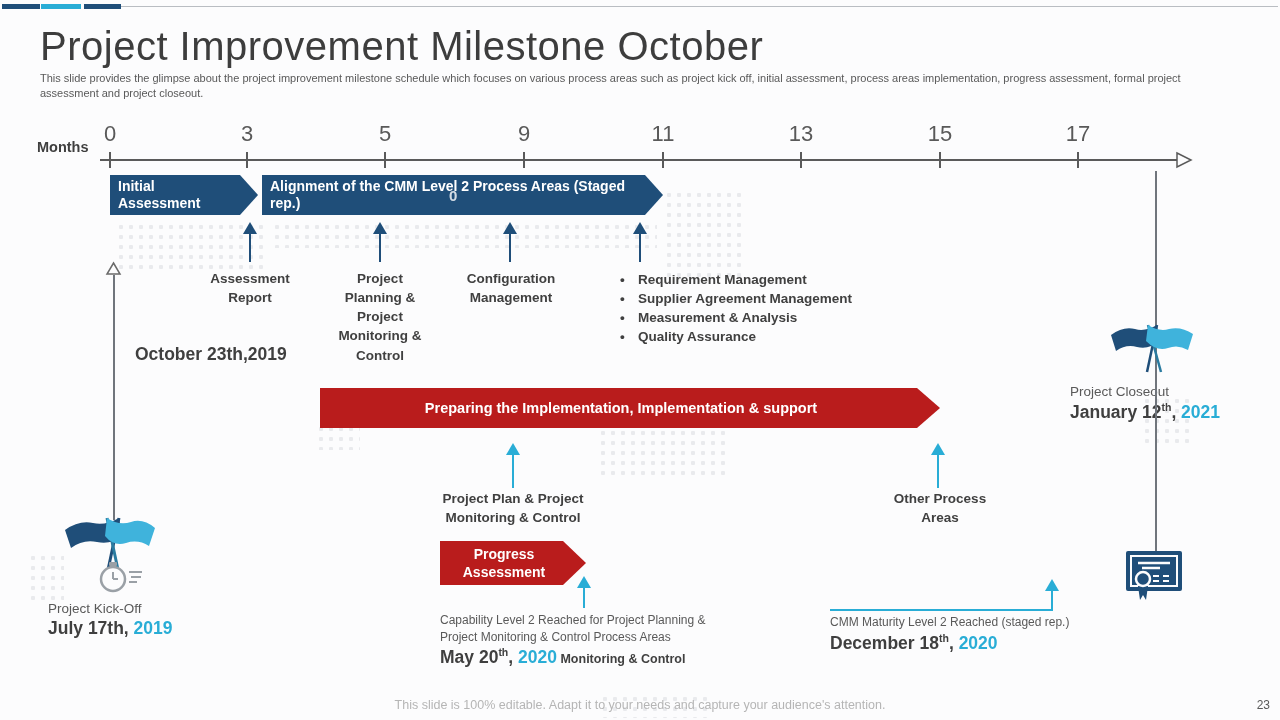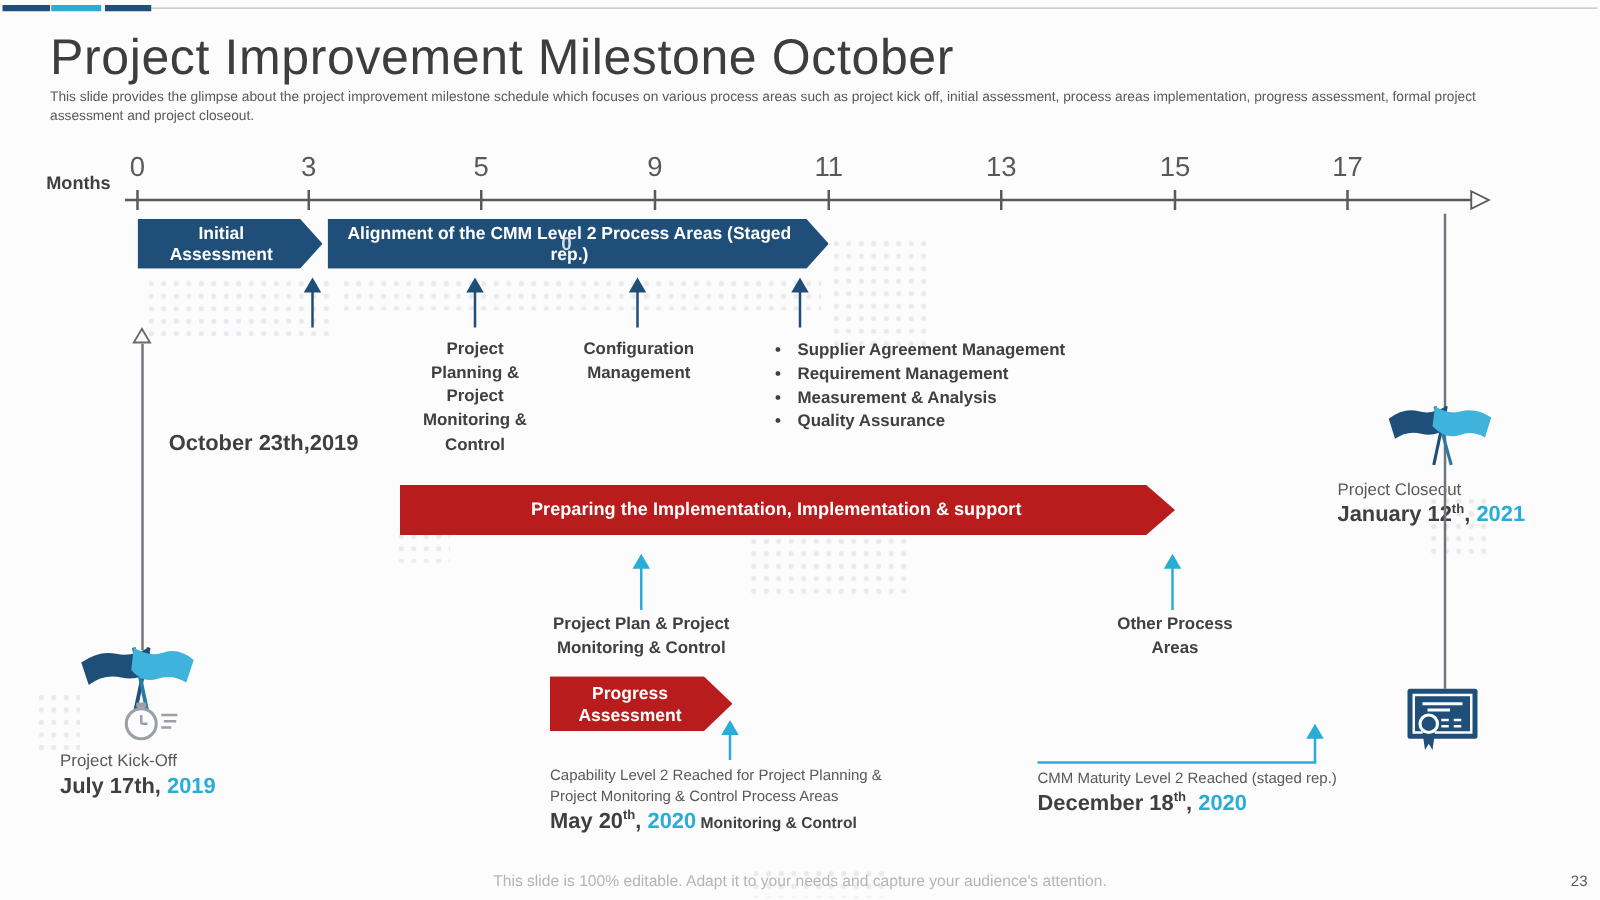--- a/index.html
+++ b/index.html
@@ -10,21 +10,21 @@
   .bar-seg{position:absolute;top:4px;height:5px;}
   .topline{position:absolute;top:6px;height:1px;background:#b9bdc2;}
   
   .title{font-size:40px;color:#3d3d3d;letter-spacing:.5px;white-space:nowrap;}
   .subtitle{font-size:11px;color:#595959;line-height:1.35;}
   .months-label{font-size:14.5px;font-weight:bold;color:#3f3f3f;}
   .tickline{position:absolute;width:2px;height:16px;background:#5a5a5a;top:152px;}
   .ticklabel{position:absolute;top:121px;width:60px;text-align:center;font-size:22px;font-weight:500;color:#595959;}
   .axisline{position:absolute;top:159px;height:2px;background:#5a5a5a;}
   .navy-box{position:absolute;background:#1f4e79;color:#fff;font-weight:bold;font-size:14px;line-height:1.25;
-    display:flex;align-items:center;justify-content:center;text-align:center;
+    display:flex;align-items:center;justify-content:center;
     clip-path:polygon(0 0,calc(100% - 18px) 0,100% 50%,calc(100% - 18px) 100%,0 100%);padding:0 22px 0 8px;box-sizing:border-box;}
   .cyan-box{position:absolute;background:#b91c1c;color:#fff;font-weight:bold;font-size:14px;line-height:1.3;
     display:flex;align-items:center;justify-content:center;text-align:center;
     clip-path:polygon(0 0,calc(100% - 23px) 0,100% 50%,calc(100% - 23px) 100%,0 100%);padding:0 26px 0 8px;box-sizing:border-box;}
   .tri-up{position:absolute;width:0;height:0;border-left:7px solid transparent;border-right:7px solid transparent;}
   .tri-navy{border-bottom:12px solid #1f4e79;}
   .tri-cyan{border-bottom:12px solid #29add6;}
   .stem{position:absolute;width:2px;}
   .stem-navy{background:#1f4e79;}
   .stem-cyan{background:#29add6;}
@@ -95,25 +95,26 @@
 
   <div class="tri-up tri-navy" style="left:243px;top:222px;"></div>
   <div class="stem stem-navy" style="left:249px;top:233px;height:29px;"></div>
   <div class="tri-up tri-navy" style="left:373px;top:222px;"></div>
   <div class="stem stem-navy" style="left:379px;top:233px;height:29px;"></div>
   <div class="tri-up tri-navy" style="left:503px;top:222px;"></div>
   <div class="stem stem-navy" style="left:509px;top:233px;height:29px;"></div>
   <div class="tri-up tri-navy" style="left:633px;top:222px;"></div>
   <div class="stem stem-navy" style="left:639px;top:233px;height:29px;"></div>
 
+  <div class="callout" style="left:195px;top:269px;width:110px;">Assessment Report</div>
   <div class="callout" style="left:330px;top:269px;width:100px;">Project Planning &amp; Project Monitoring &amp; Control</div>
   <div class="callout" style="left:448px;top:269px;width:126px;">Configuration Management</div>
   <ul class="bullets abs" style="left:618px;top:270px;width:300px;">
+    <li>Requirement Management</li>
     <li>Supplier Agreement Management</li>
-    <li>Requirement Management</li>
     <li>Measurement &amp; Analysis</li>
     <li>Quality Assurance</li>
   </ul>
   <div class="bigdate" style="left:135px;top:344px;">October 23th,2019</div>
 
   <svg class="abs" style="left:105px;top:261px;" width="17" height="15">
     <polygon points="8.5,2 15,13 2,13" fill="#fcfcfd" stroke="#6a6a6a" stroke-width="1.5"></polygon>
   </svg>
   <div class="stem stem-gray" style="left:113px;top:275px;height:245px;"></div>
 

